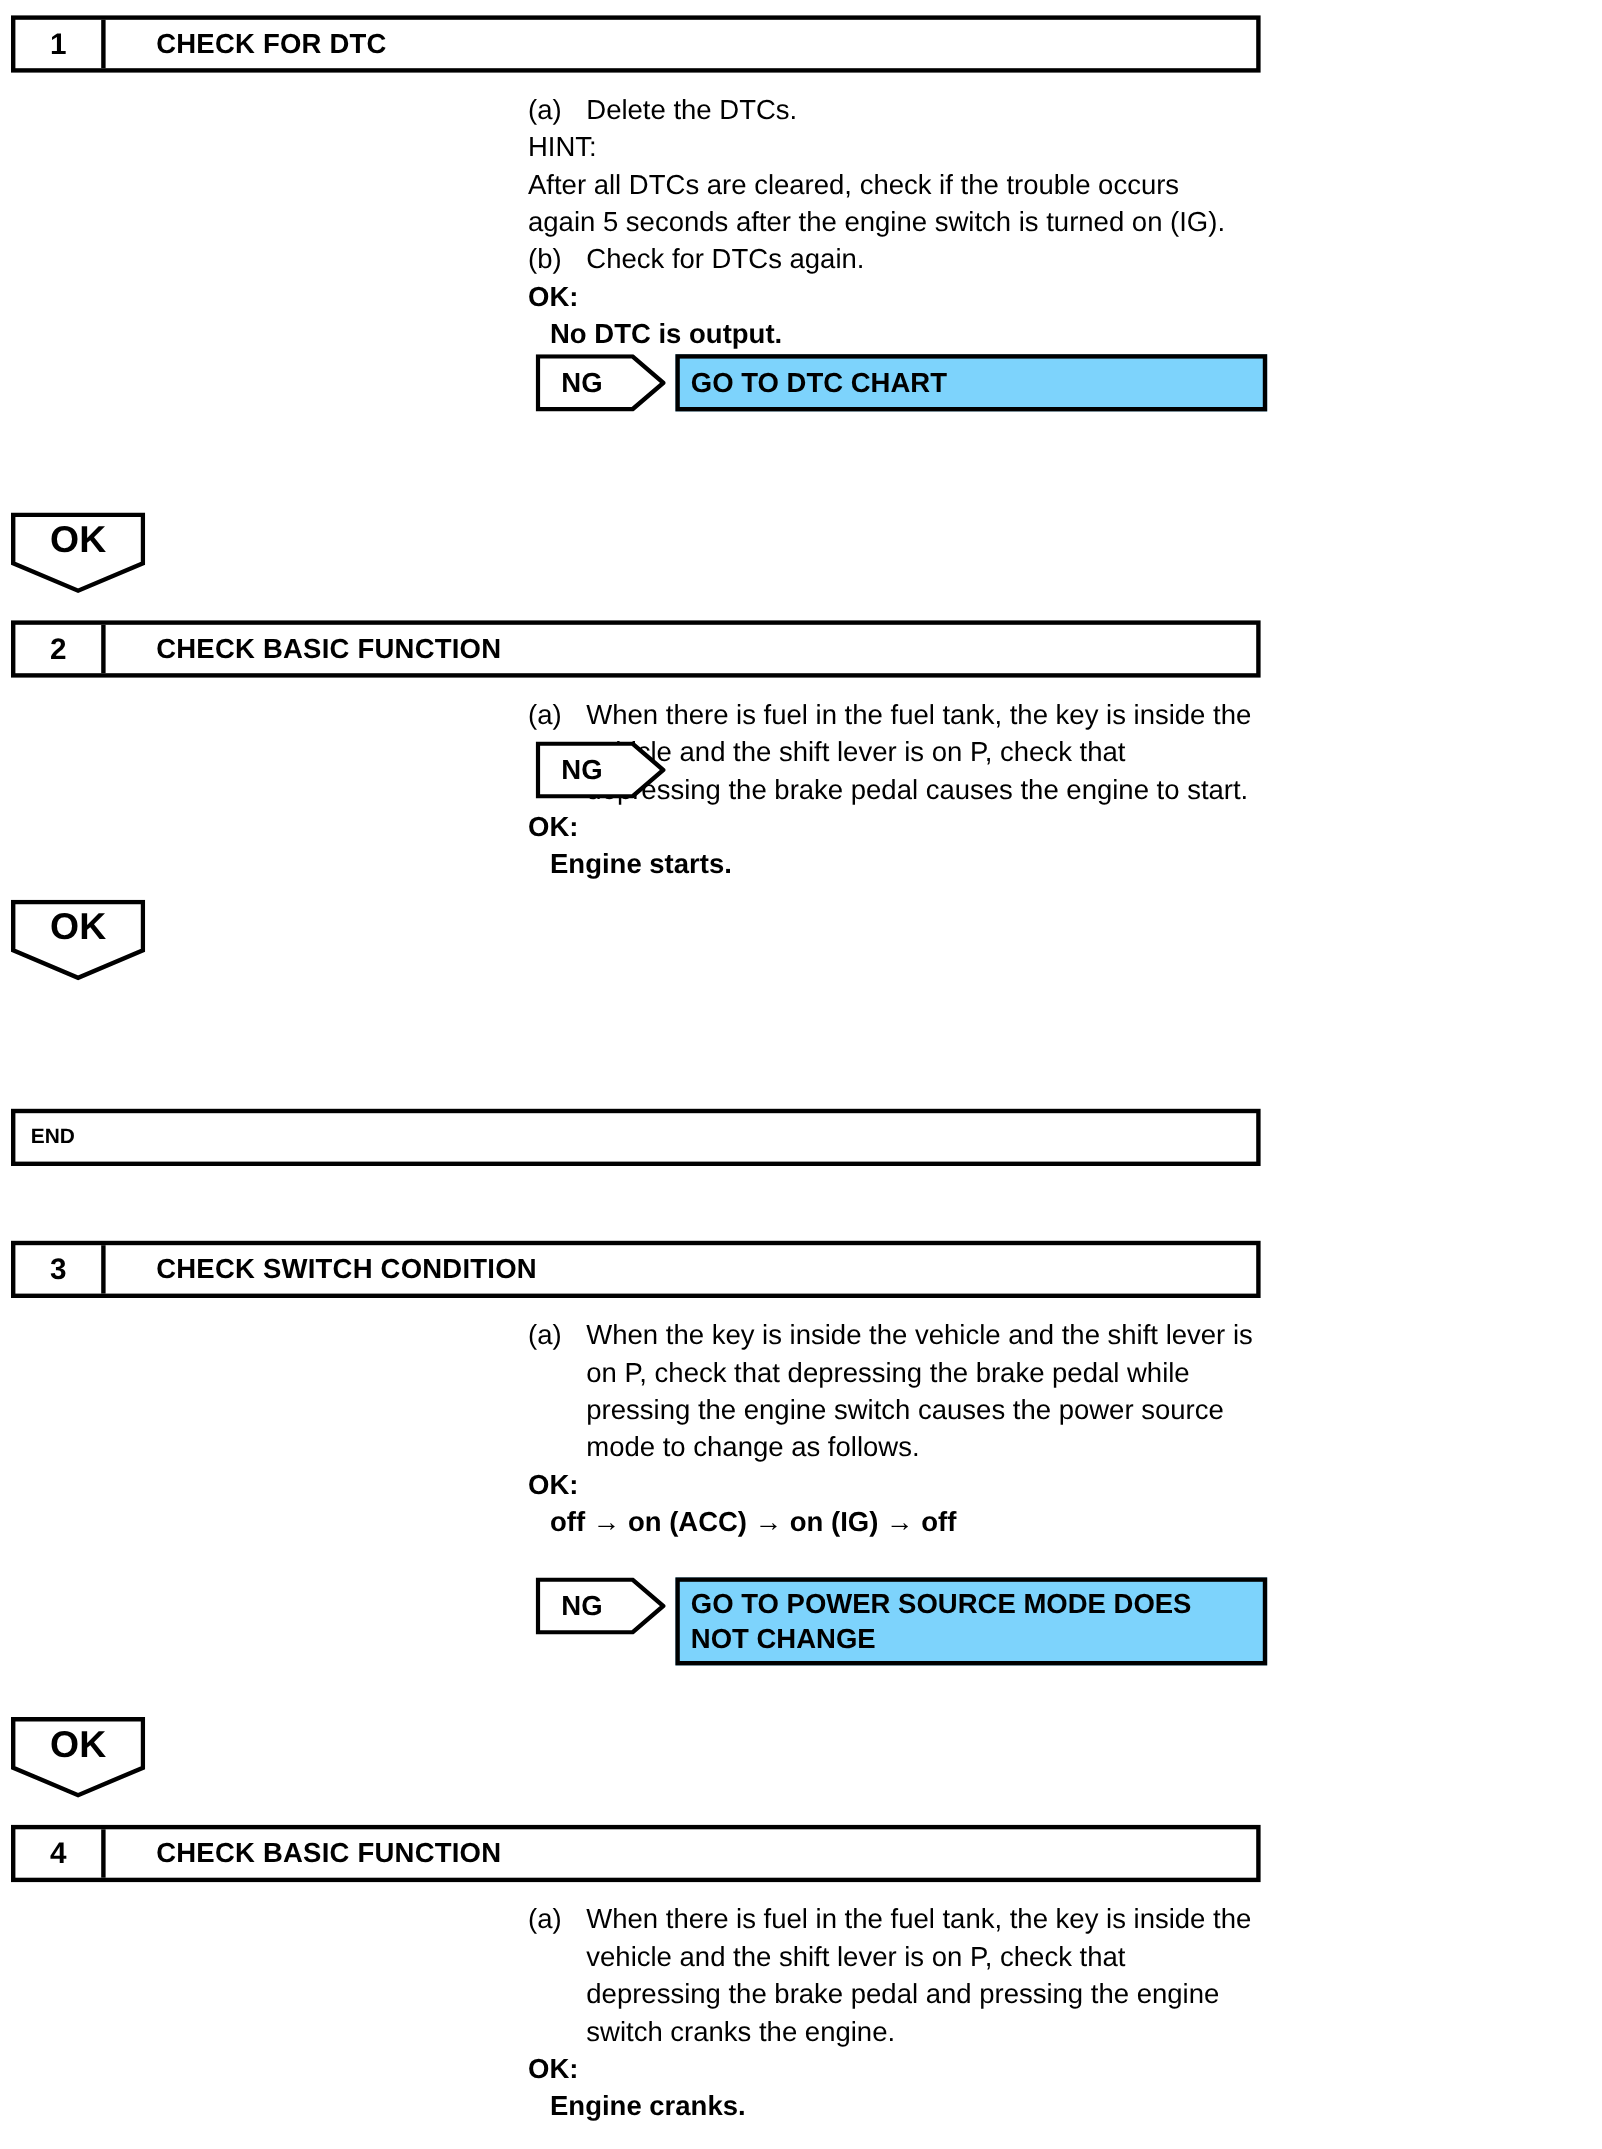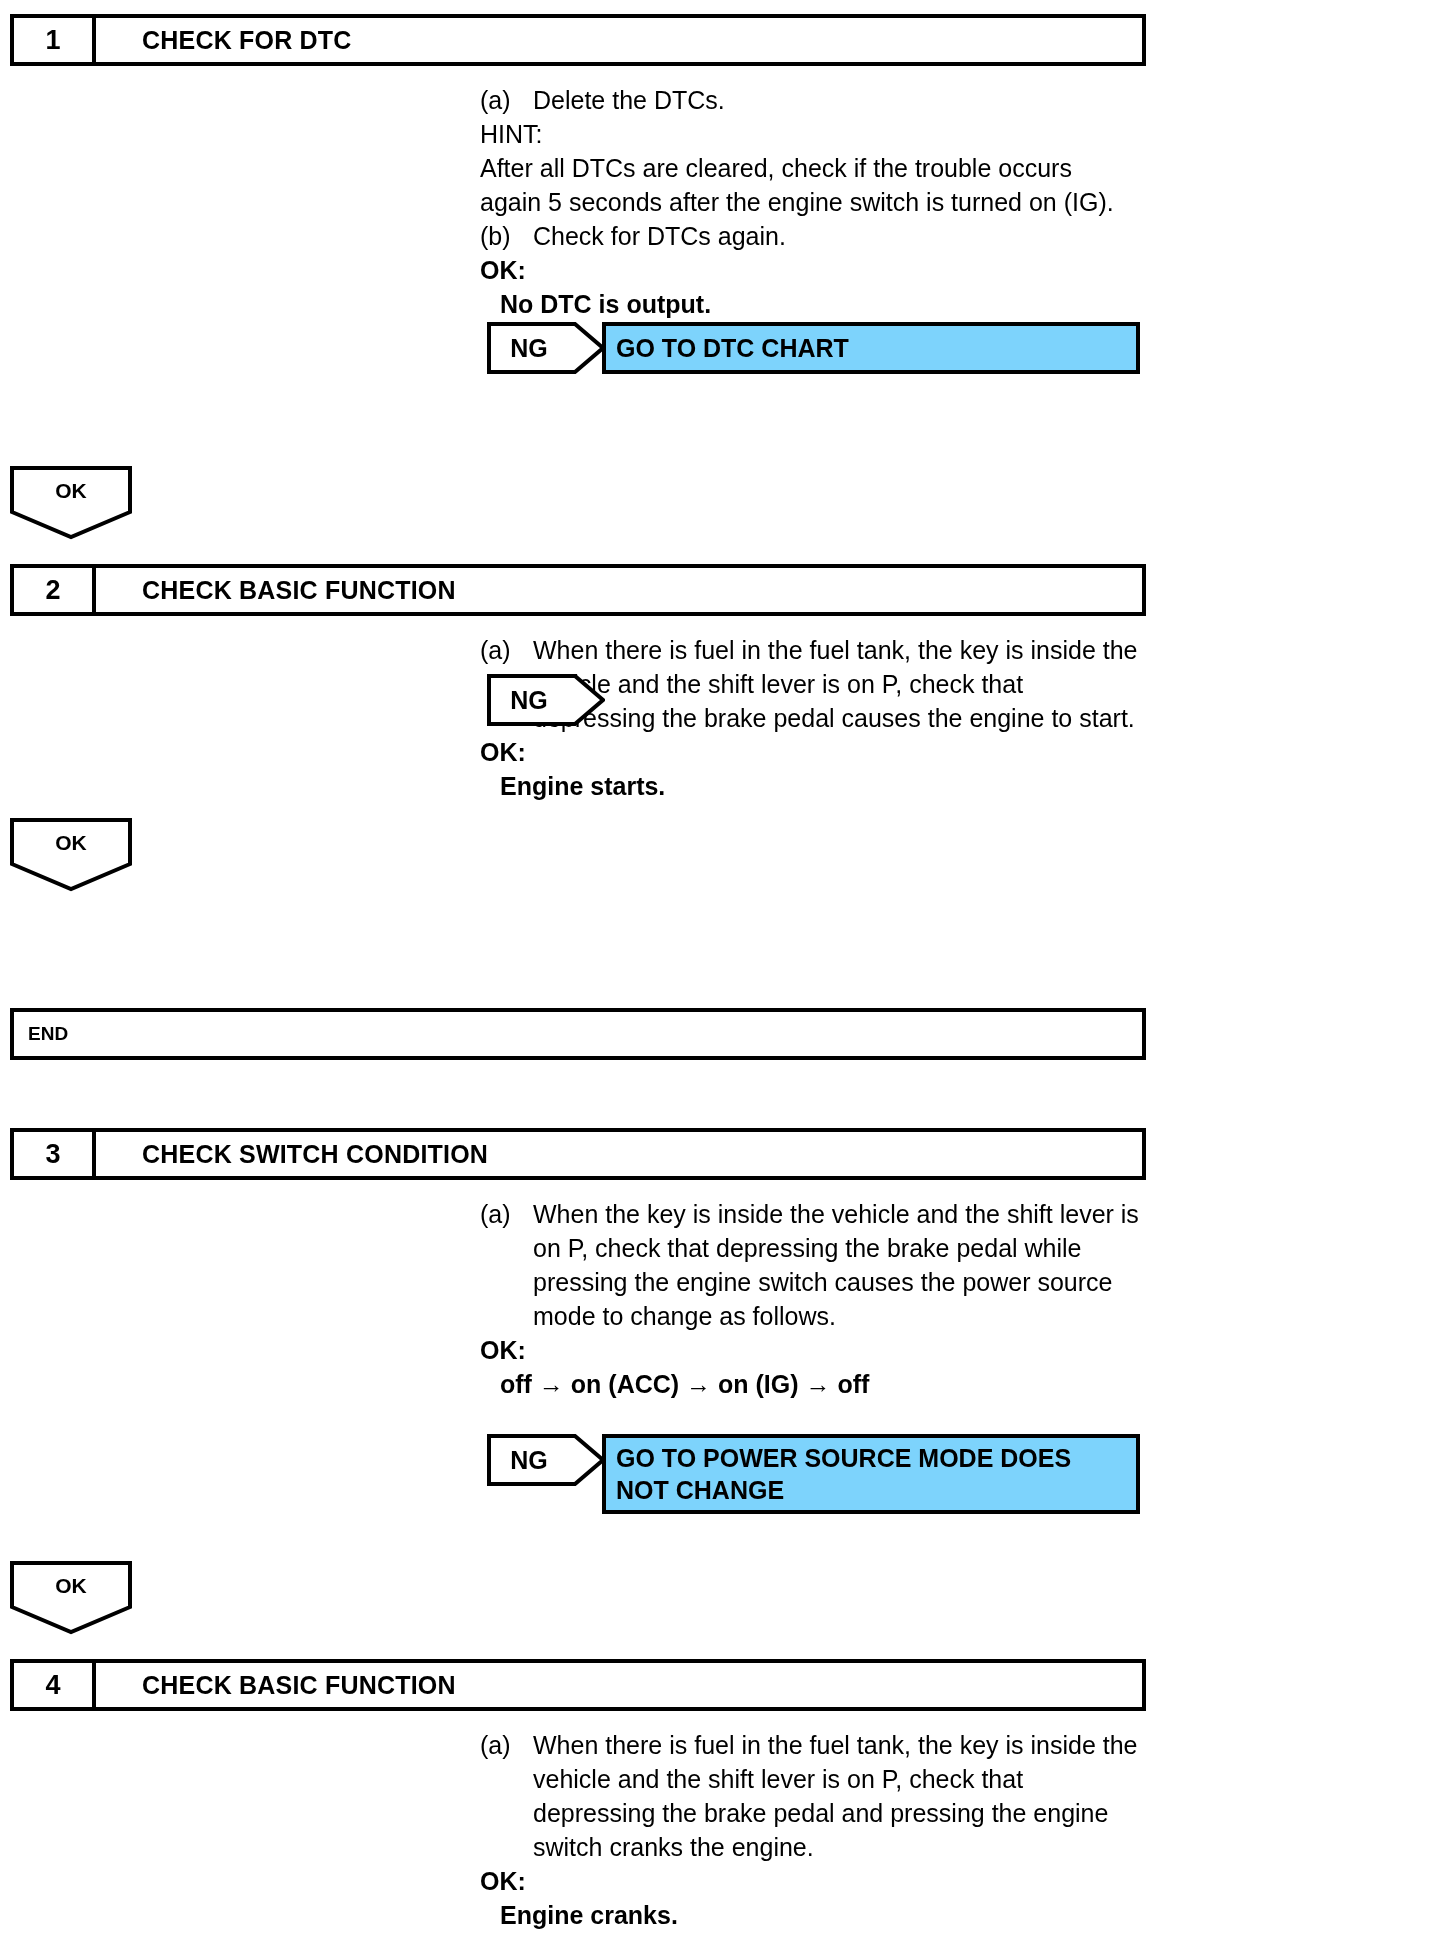--- a/index.html
+++ b/index.html
@@ -101,20 +101,21 @@
   .ins-text.indent1 {
     padding-left: 20px;
   }
 
   
   .ng-row {
     position: absolute;
     left: 487px;
     display: flex;
     align-items: stretch;
+    gap: 12px;
   }
   .ng-tag {
     position: relative;
     width: 118px;
     flex: 0 0 118px;
     height: 52px;
   }
   .ng-tag svg {
     position: absolute;
     left: 0;
@@ -170,21 +171,21 @@
   }
   .ok-tag .ok-label {
     position: absolute;
     left: 0;
     top: 4px;
     width: 122px;
     height: 42px;
     display: flex;
     align-items: center;
     justify-content: center;
-    font-size: 21px;
+    font-size: 34px;
     font-weight: bold;
   }
 </style>
 </head>
 <body>
 
 <div class="page">
 
   <div class="step-box" style="top:14px;">
     <div class="step-num">1</div>

